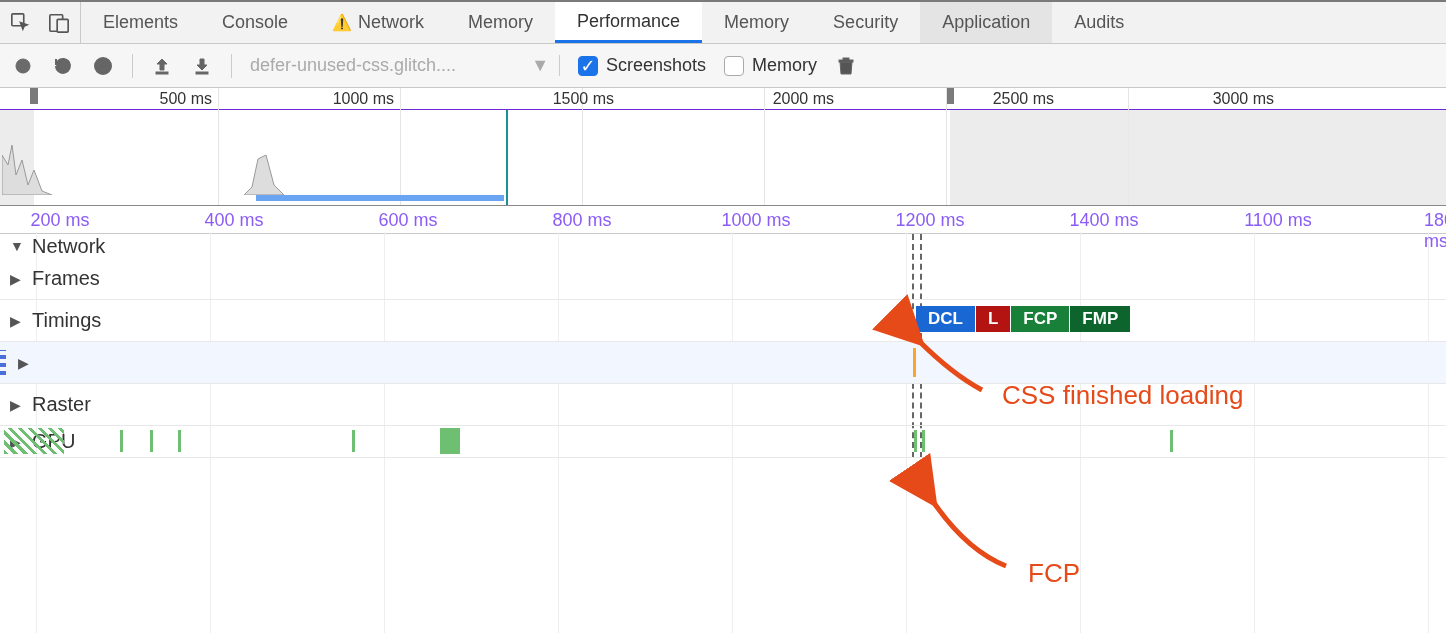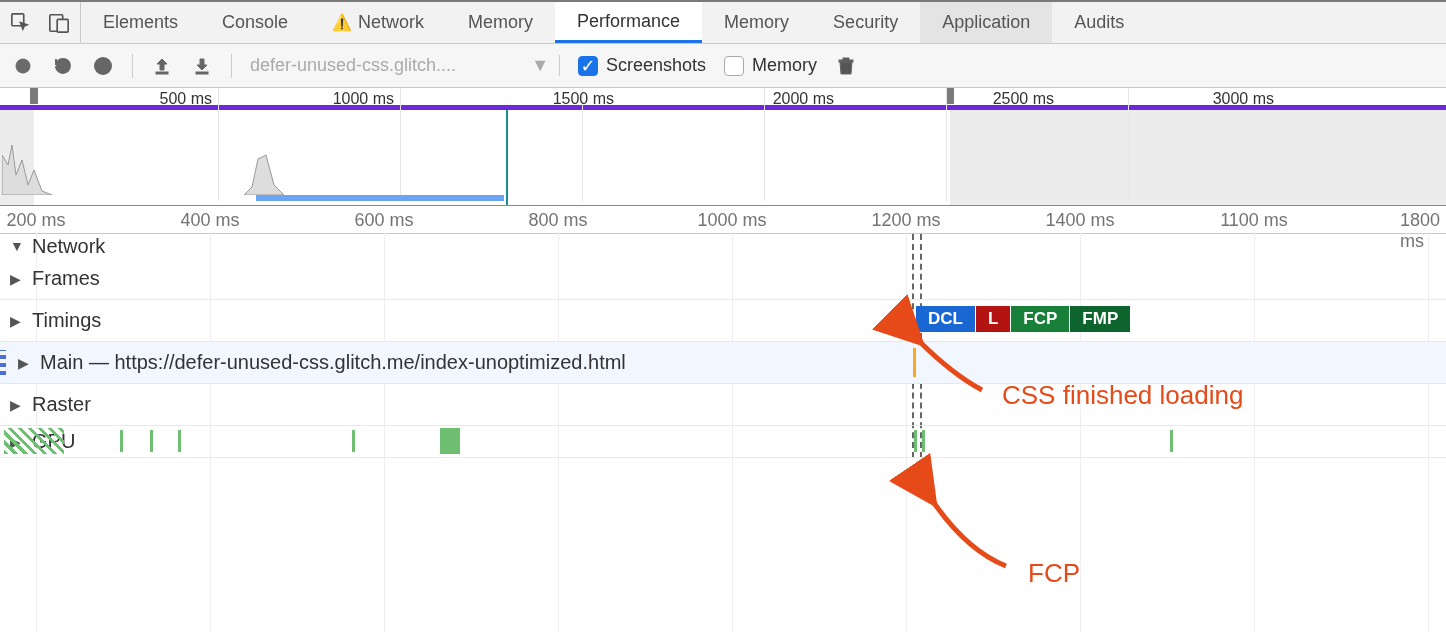--- a/index.html
+++ b/index.html
@@ -21,35 +21,35 @@
   .tb-icon svg { width: 20px; height: 20px; fill: currentColor; stroke: currentColor; }
   .divider { width: 1px; height: 24px; background: #ccc; }
   .url-select { display: flex; align-items: center; color: #aaa; flex: 0 0 310px; justify-content: space-between; border-right: 1px solid #ccc; padding-right: 10px; }
   .url-select span:first-child { max-width: 270px; overflow: hidden; white-space: nowrap; text-overflow: ellipsis; }
   .chk { display: flex; align-items: center; gap: 8px; color: #333; }
   .chkbox { width: 20px; height: 20px; border-radius: 4px; border: 1px solid #aaa; background: #fff; display: flex; align-items: center; justify-content: center; }
   .chkbox.checked { background: #1a73e8; border-color: #1a73e8; color: #fff; }
   .trash svg { fill: #555; }
 
   
-  .overview { position: relative; height: 22px; border-bottom: 5px solid #6d28d9; background: #fff; padding-left: 48px; }
+  .overview { position: relative; height: 22px; border-bottom: 1px solid #6d28d9; background: #fff; padding-left: 48px; }
   .ov-grid { position: absolute; top: 0; bottom: -96px; width: 1px; background: #e5e5e5; }
   .ov-tick { position: absolute; top: 2px; font-size: 16px; color: #333; transform: translateX(-100%); padding-right: 6px; }
   .ov-handle { position: absolute; top: 0; width: 8px; height: 16px; background: #7b7b7b; }
 
   
   .ov-body { position: relative; height: 96px; border-bottom: 1px solid #888; }
   .ov-shade { position: absolute; top: 0; bottom: 0; background: #e9e9e9; opacity: 0.85; }
   .ov-bar { position: absolute; bottom: 4px; height: 6px; background: #6aa5f3; }
   .ov-vline { position: absolute; top: 0; bottom: 0; width: 2px; background: #1c8f8f; }
   .mountain { position: absolute; bottom: 10px; }
 
   
   .ruler { position: relative; height: 28px; border-bottom: 1px solid #c9c9c9; background: #fff; }
-  .r-tick { position: absolute; top: 4px; font-size: 18px; color: #737373; transform: translateX(-50%); }
+  .r-tick { position: absolute; top: 4px; font-size: 18px; color: #8b5cf6; transform: translateX(-50%); margin-left: 24px; }
   .r-line { position: absolute; top: 26px; bottom: -400px; width: 1px; background: #eee; }
 
   
   .tracks { position: relative; }
   .section { display: flex; align-items: center; height: 42px; border-bottom: 1px solid #e8e8e8; padding-left: 10px; gap: 8px; font-size: 20px; color: #333; position: relative; }
   .section.net { height: 24px; border-bottom: none; }
   .disclose { font-size: 14px; color: #555; width: 14px; }
   .net-lane { position: relative; height: 58px; border-bottom: 1px solid #c9c9c9; }
   .net-bar { position: absolute; top: 8px; height: 28px; background: #e4d9f6; border: 1px solid #b79fe6; display: flex; align-items: center; padding-left: 6px; font-size: 18px; color: #333; overflow: hidden; white-space: nowrap; }
   .net-pre { position: absolute; top: 8px; width: 6px; height: 28px; background: #4a6fd8; }
@@ -246,21 +246,20 @@
         <span class="badge" style="background: rgb(25, 103, 210);">DCL</span>
         <span class="badge" style="background: rgb(179, 20, 18);">L</span>
         <span class="badge" style="background: rgb(24, 128, 56);">FCP</span>
         <span class="badge" style="background: rgb(13, 101, 45); text-align: center;">FMP</span>
       </div>
   </div>
 
   <div class="section main-row">
     <div class="main-strip"></div>
     <span class="disclose" style="margin-left:8px">▶</span>
-    <span>Main — https://defer-unused-css.glitch.me/index-unoptimized.html</span>
     <div style="position:absolute; left:913px; top:6px; bottom:6px; width:3px; background:#f9a825"></div>
   </div>
 
   <div class="section">
     <span class="disclose">▶</span>
     <span>Raster</span>
   </div>
 
   <div class="section" style="height:32px; padding-left:10px">
     <span class="disclose">▶</span>

